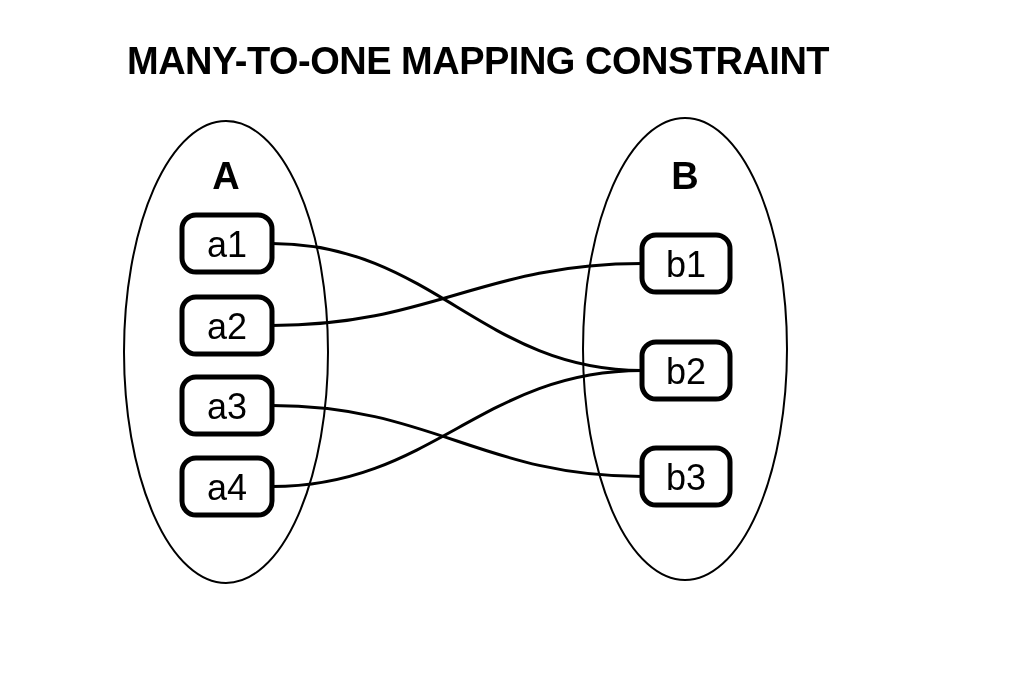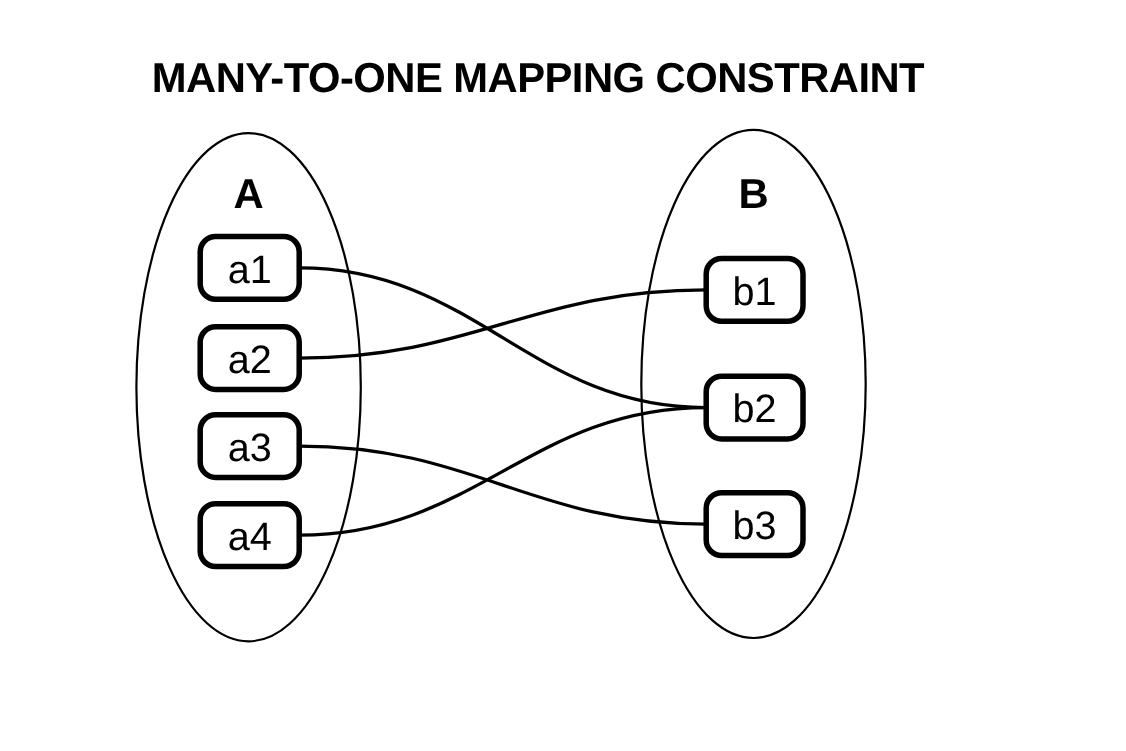--- a/index.html
+++ b/index.html
@@ -12,21 +12,21 @@
     position: relative;
     width: 1024px;
     height: 683px;
     background: #ffffff;
     overflow: hidden;
   }
   .diagram-title {
     position: absolute;
     left: 122px;
     top: 36px;
-    margin: 16px;
+    margin: 5px;
     font-size: 38px;
     line-height: 1.1;
     font-weight: 800;
     letter-spacing: -0.5px;
     color: #000000;
     white-space: nowrap;
   }
   svg.diagram {
     position: absolute;
     left: 0;

